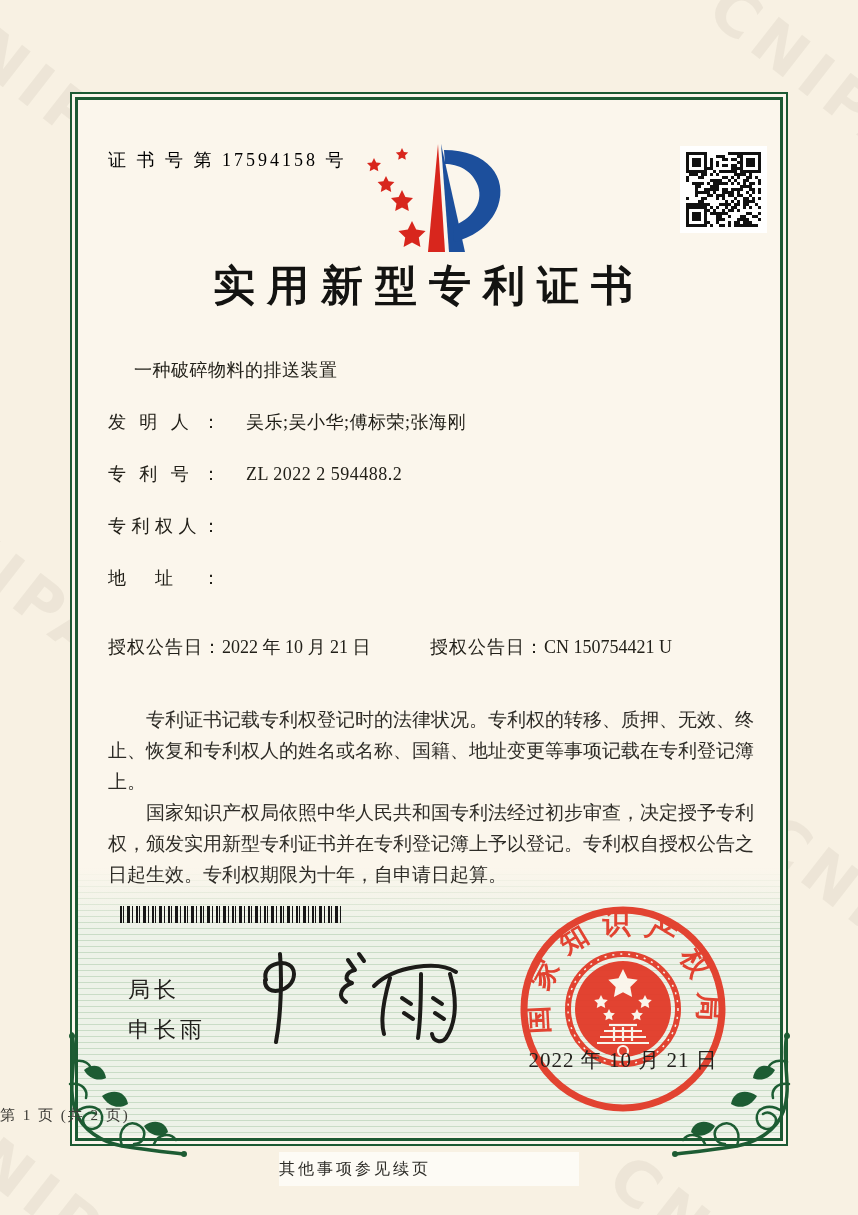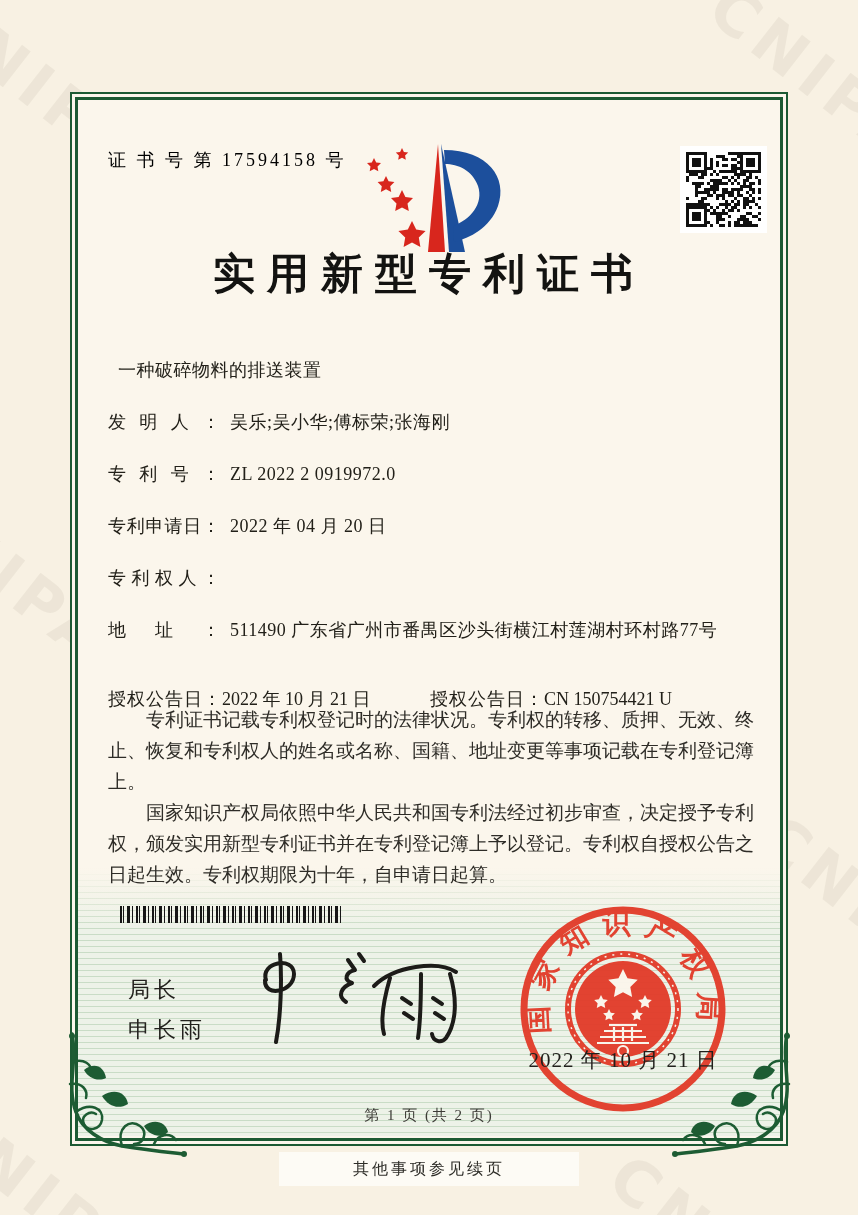--- a/index.html
+++ b/index.html
@@ -61,32 +61,32 @@
     font-size:18px;letter-spacing:3px;color:#000000;
   }
   .logo{position:absolute;left:350px;top:140px;}
   .qr{
     position:absolute;left:680px;top:146px;width:75px;height:75px;
     padding:6px;background:#fff;
   }
   #qr-grid{display:grid;grid-template-columns:repeat(25,3px);grid-auto-rows:3px;}
   #qr-grid .d{background:#111;}
   .title{
-    position:absolute;left:0;right:0;top:246px;margin:0;
+    position:absolute;left:0;right:0;top:246px;margin:12px;
     text-align:center;font-size:42px;font-weight:700;
     letter-spacing:12px;color:#131311;
   }
   
   .fields{position:absolute;left:108px;top:358px;width:648px;font-size:18px;color:#222019;}
   .frow{margin-bottom:27px;line-height:25px;display:flex;}
   .f-label{
     display:inline-block;width:112px;flex:0 0 112px;
     text-align:justify;text-align-last:justify;
   }
-  .f-value{display:inline-block;margin-left:10px;width:500px;letter-spacing:.5px;}
+  .f-value{display:inline-block;margin-left:26px;width:500px;letter-spacing:.5px;}
   .grant-row{position:relative;margin-top:44px;line-height:25px;}
   .grant-pair2{position:absolute;left:322px;top:0;}
   .g-label{letter-spacing:1px;}
   
   .paras{position:absolute;left:108px;top:704px;width:646px;
     font-size:19px;line-height:31px;color:#2e2c27;text-align:justify;}
   .paras p{margin:0;text-indent:2em;}
   
   .barcode{
     position:absolute;left:120px;top:906px;width:224px;height:17px;
@@ -98,25 +98,25 @@
   }
   .director{position:absolute;left:128px;top:970px;font-size:22px;color:#23221e;line-height:40px;letter-spacing:4px;}
   .signature{position:absolute;left:242px;top:948px;}
   .seal{position:absolute;left:517px;top:903px;opacity:.95;}
   .seal-date{
     position:absolute;left:512px;top:1046px;width:222px;
     text-align:center;font-size:21px;letter-spacing:1px;color:#201f1b;
   }
   .page-info{
     position:absolute;left:0;right:0;top:1106px;
-    text-align:center;font-size:15px;letter-spacing:2px;color:#3c3b36;
+    font-size:15px;letter-spacing:2px;color:#3c3b36;
   }
   .note{
     position:absolute;left:279px;top:1152px;width:300px;height:34px;
-    background:#fdfbf5;text-align:center;line-height:34px;
+    background:#fdfbf5;text-align:left;line-height:34px;
     font-size:16px;letter-spacing:3px;color:#2e2d28;
   }
 </style>
 </head>
 <body>
 
 <div class="page">
 
   <span class="wm wm1">CNIPA</span>
   <span class="wm wm2">CNIPA</span>
@@ -817,32 +817,27 @@
   <div class="fields">
     <div class="frow">
       <span class="f-value">一种破碎物料的排送装置</span>
     </div>
     <div class="frow">
       <span class="f-label">发明人：</span>
       <span class="f-value">吴乐;吴小华;傅标荣;张海刚</span>
     </div>
     <div class="frow">
       <span class="f-label">专利号：</span>
-      <span class="f-value">ZL 2022 2 0919972.0</span>
-    </div>
-    <div class="frow">
-      <span class="f-label">专利申请日：</span>
-      <span class="f-value">2022 年 04 月 20 日</span>
+      <span class="f-value">ZL 2022 2 594488.2</span>
     </div>
     <div class="frow">
       <span class="f-label">专利权人：</span>
     </div>
     <div class="frow">
       <span class="f-label">地址：</span>
-      <span class="f-value">511490 广东省广州市番禺区沙头街横江村莲湖村环村路77号</span>
     </div>
     <div class="grant-row">
       <span class="g-label">授权公告日：</span><span>2022 年 10 月 21 日</span>
       <span class="grant-pair2">
         <span class="g-label">授权公告日：</span><span>CN 150754421 U</span>
       </span>
     </div>
   </div>
 
   <div class="paras">

